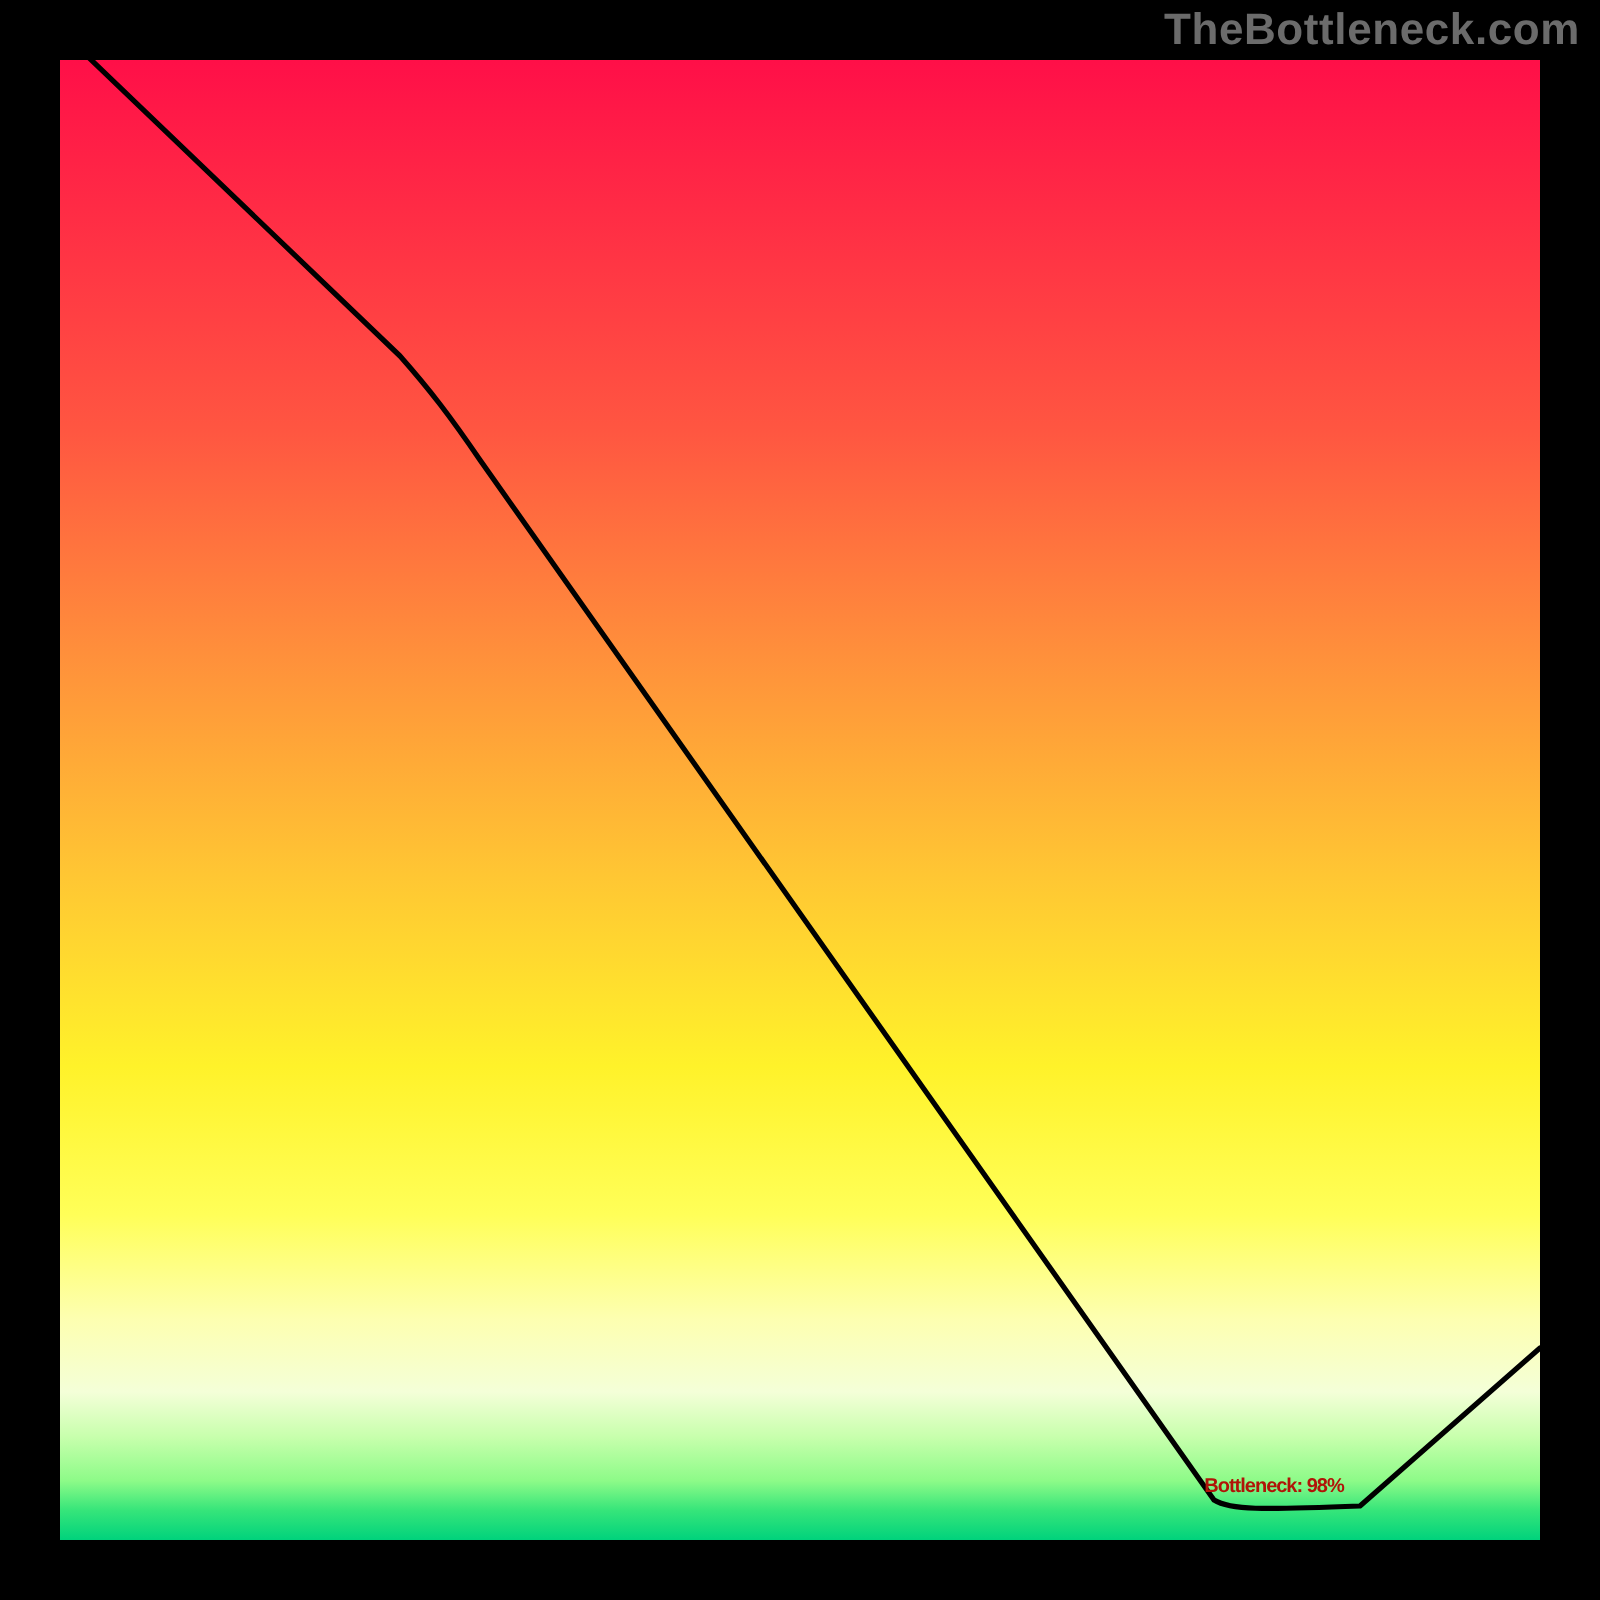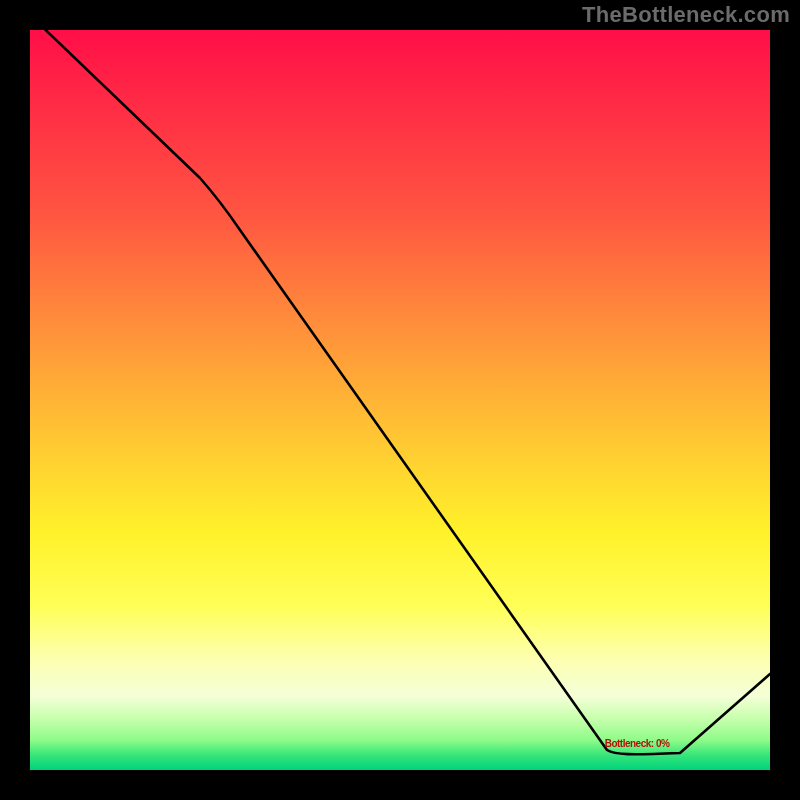--- a/index.html
+++ b/index.html
@@ -83,16 +83,16 @@
 
     <svg class="curve-svg" viewBox="0 0 740 740" preserveAspectRatio="none">
       <path d="M 0 -15
                L 170 148
                C 185 165, 195 178, 210 200
                L 577 720
                C 585 725, 600 725, 650 723
                L 740 644" fill="none" stroke="#000" stroke-width="2.6" stroke-linejoin="round" stroke-linecap="round"></path>
     </svg>
 
-    <div class="marker-label" style="left:607px; top:708px;">Bottleneck: 0%</div>
+    <div class="marker-label" style="left:607px; top:708px;">Bottleneck: 98%</div>
   </div>
 
 </div>
 
 </body></html>

